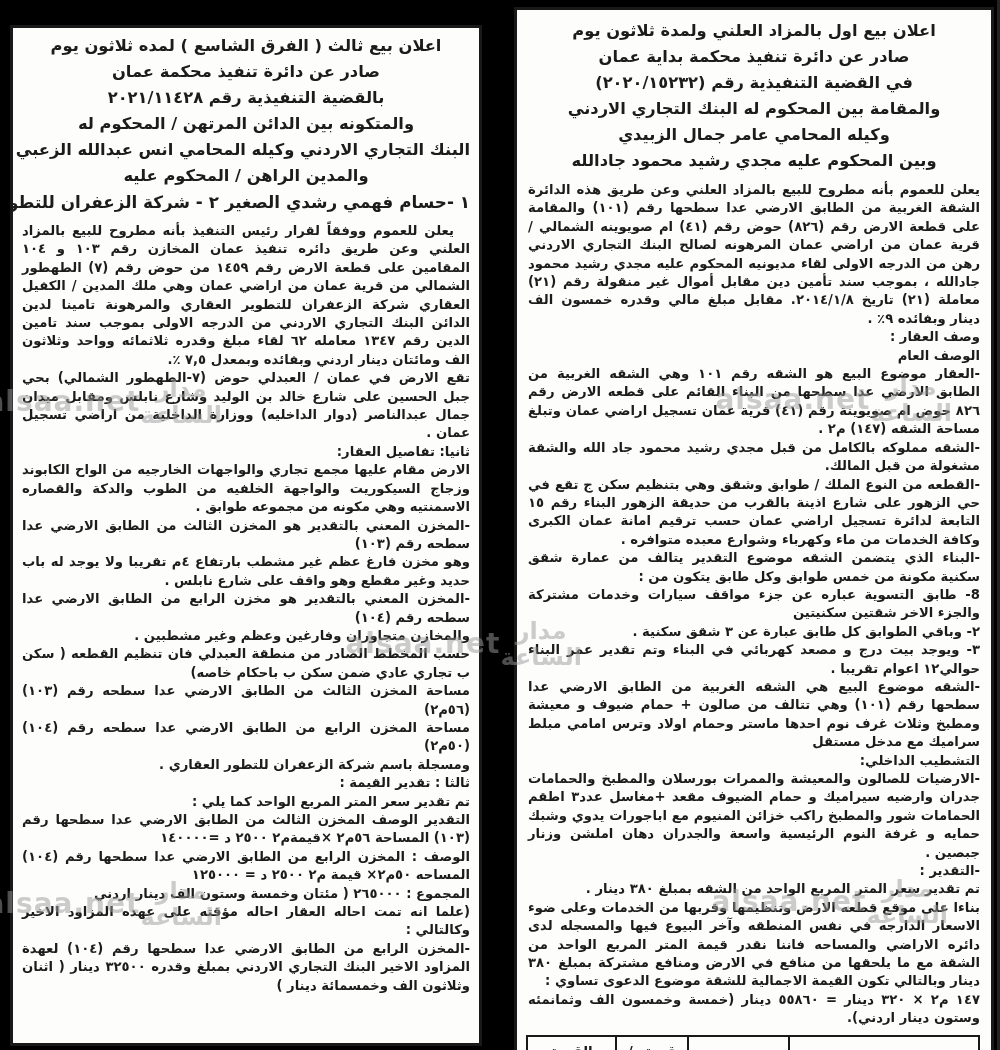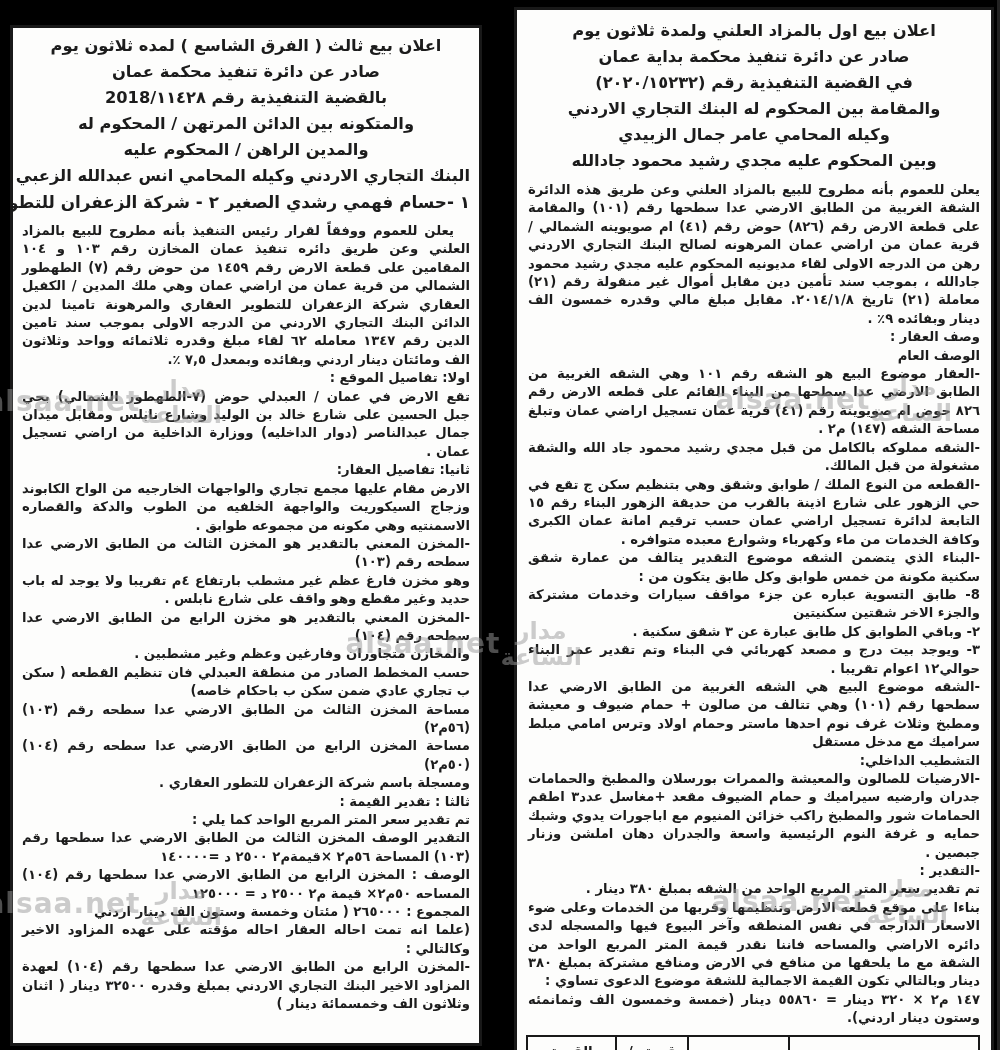--- a/index.html
+++ b/index.html
@@ -50,29 +50,28 @@
 </style>
 </head>
 <body>
 
 <div class="page">
 
   <section class="ad ad-left">
     <div class="hdr">
       <p>اعلان بيع ثالث ( الفرق الشاسع ) لمده ثلاثون يوم</p>
       <p>صادر عن دائرة تنفيذ محكمة عمان</p>
-      <p>بالقضية التنفيذية رقم 2018/١١٤٢٨</p>
+      <p>بالقضية التنفيذية رقم ٢٠٢١/١١٤٢٨</p>
       <p>والمتكونه بين الدائن المرتهن / المحكوم له</p>
+      <p>البنك التجاري الاردني وكيله المحامي انس عبدالله الزعبي</p>
       <p>والمدين الراهن / المحكوم عليه</p>
-      <p>البنك التجاري الاردني وكيله المحامي انس عبدالله الزعبي</p>
       <p class="h-big">١ -حسام فهمي رشدي الصغير ٢ - شركة الزعفران للتطوير العقاري ذ.م.م</p>
     </div>
     <div class="body">
       <p class="p-indent">يعلن للعموم ووفقاً لقرار رئيس التنفيذ بأنه مطروح للبيع بالمزاد العلني وعن طريق دائره تنفيذ عمان المخازن رقم ١٠٣ و ١٠٤ المقامين على قطعة الارض رقم ١٤٥٩ من حوض رقم (٧) الطهطور الشمالي من قرية عمان من اراضي عمان وهي ملك المدين / الكفيل العقاري شركة الزعفران للتطوير العقاري والمرهونة تامينا لدين الدائن البنك التجاري الاردني من الدرجه الاولى بموجب سند تامين الدين رقم ١٣٤٧ معامله ٦٢ لقاء مبلغ وقدره ثلاثمائه وواحد وثلاثون الف ومائتان دينار اردني وبفائده وبمعدل ٧,٥ ٪.</p>
-      <p>اولا: تفاصيل الموقع :</p>
       <p>تقع الارض في عمان / العبدلي حوض (٧-الطهطور الشمالي) بحي جبل الحسين على شارع خالد بن الوليد وشارع نابلس ومقابل ميدان جمال عبدالناصر (دوار الداخليه) ووزارة الداخلية من اراضي تسجيل عمان .</p>
       <p>ثانيا: تفاصيل العقار:</p>
       <p>الارض مقام عليها مجمع تجاري والواجهات الخارجيه من الواح الكابوند وزجاج السيكوريت والواجهة الخلفيه من الطوب والدكة والقصاره الاسمنتيه وهي مكونه من مجموعه طوابق .</p>
       <p>-المخزن المعني بالتقدير هو المخزن الثالث من الطابق الارضي عدا سطحه رقم (١٠٣)</p>
       <p>وهو مخزن فارغ عظم غير مشطب بارتفاع ٤م تقريبا ولا يوجد له باب حديد وغير مقطع وهو واقف على شارع نابلس .</p>
       <p>-المخزن المعني بالتقدير هو مخزن الرابع من الطابق الارضي عدا سطحه رقم (١٠٤)</p>
       <p>والمخازن متجاوران وفارغين وعظم وغير مشطبين .</p>
       <p>حسب المخطط الصادر من منطقة العبدلي فان تنظيم القطعه ( سكن ب تجاري عادي ضمن سكن ب باحكام خاصه)</p>
       <p>مساحة المخزن الثالث من الطابق الارضي عدا سطحه رقم (١٠٣) (٥٦م٢)</p>
       <p>مساحة المخزن الرابع من الطابق الارضي عدا سطحه رقم (١٠٤) (٥٠م٢)</p>

